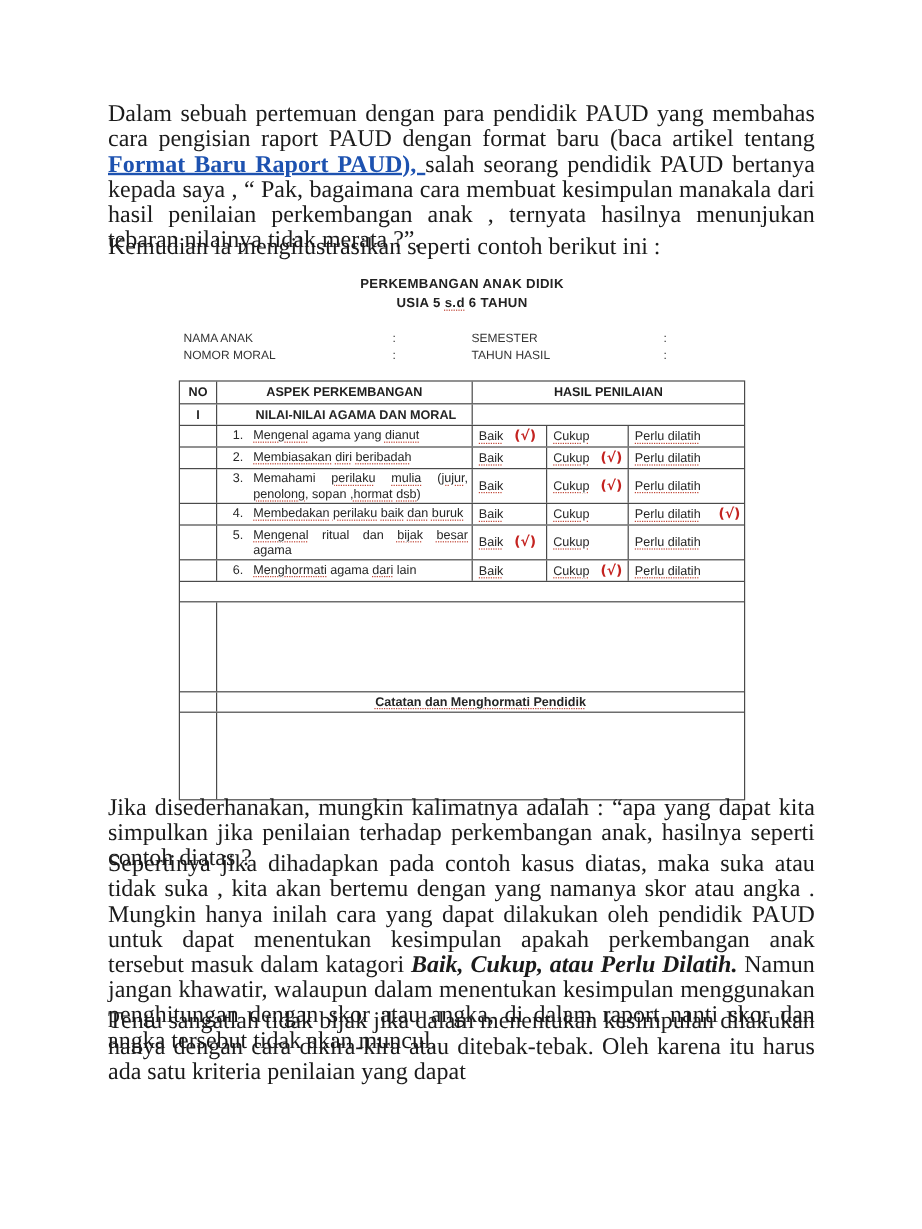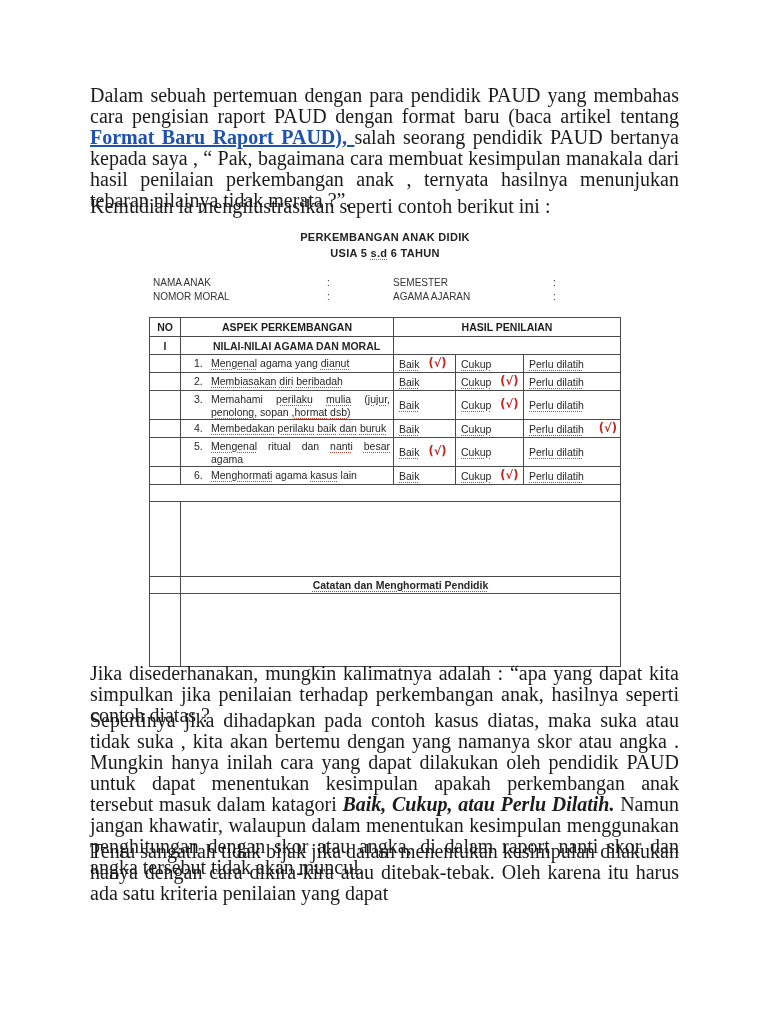--- a/index.html
+++ b/index.html
@@ -76,21 +76,21 @@
     </div>
     <div class="meta-row m2">
       <span class="meta-label-left">NOMOR MORAL</span>
       <span>:</span>
     </div>
     <div class="meta-row m3">
       <span class="meta-label-right">SEMESTER</span>
       <span>:</span>
     </div>
     <div class="meta-row m4">
-      <span class="meta-label-right">AGAMA AJARAN</span>
+      <span class="meta-label-right">TAHUN HASIL</span>
       <span>:</span>
     </div>
 
     <div class="rtable">
       <div class="tr head">
         <div class="td no">NO</div>
         <div class="td aspek">ASPEK PERKEMBANGAN</div>
         <div class="td spanfull">HASIL PENILAIAN</div>
       </div>
       <div class="tr sect">
@@ -160,37 +160,37 @@
               <div class="opt-label sq">Cukup</div>
             </div>
             <div class="td opt perlu">
               <div class="opt-label sq">Perlu dilatih</div>
               <div class="check">(√)</div>
             </div>
           </div><div class="tr item">
             <div class="td no"></div>
             <div class="td aspek">
               <div class="num">5.</div>
-              <div class="atext"><span class="sq">Mengenal</span> ritual dan <span class="sq">nanti</span> <span class="sq">besar</span> agama</div>
+              <div class="atext"><span class="sq">Mengenal</span> ritual dan <span class="sq">bijak</span> <span class="sq">besar</span> agama</div>
             </div>
             <div class="td opt baik">
               <div class="opt-label sq">Baik</div>
               <div class="check">(√)</div>
             </div>
             <div class="td opt cukup">
               <div class="opt-label sq">Cukup</div>
             </div>
             <div class="td opt perlu">
               <div class="opt-label sq">Perlu dilatih</div>
             </div>
           </div><div class="tr item">
             <div class="td no"></div>
             <div class="td aspek">
               <div class="num">6.</div>
-              <div class="atext"><span class="sq">Menghormati</span> agama <span class="sq">kasus</span> lain</div>
+              <div class="atext"><span class="sq">Menghormati</span> agama <span class="sq">dari</span> lain</div>
             </div>
             <div class="td opt baik">
               <div class="opt-label sq">Baik</div>
             </div>
             <div class="td opt cukup">
               <div class="opt-label sq">Cukup</div>
               <div class="check">(√)</div>
             </div>
             <div class="td opt perlu">
               <div class="opt-label sq">Perlu dilatih</div>

